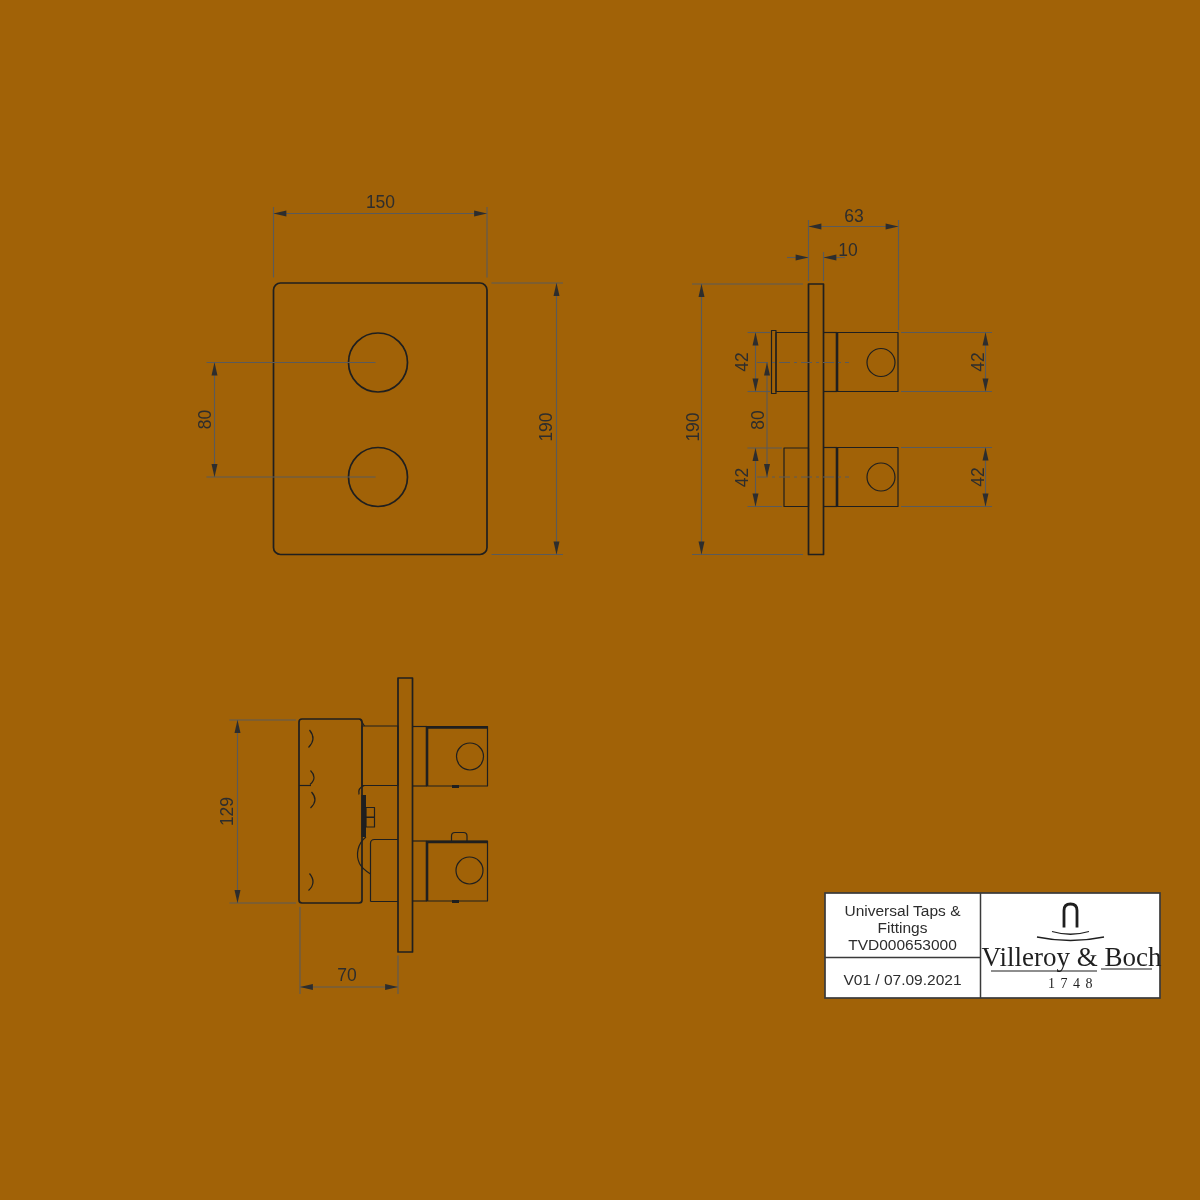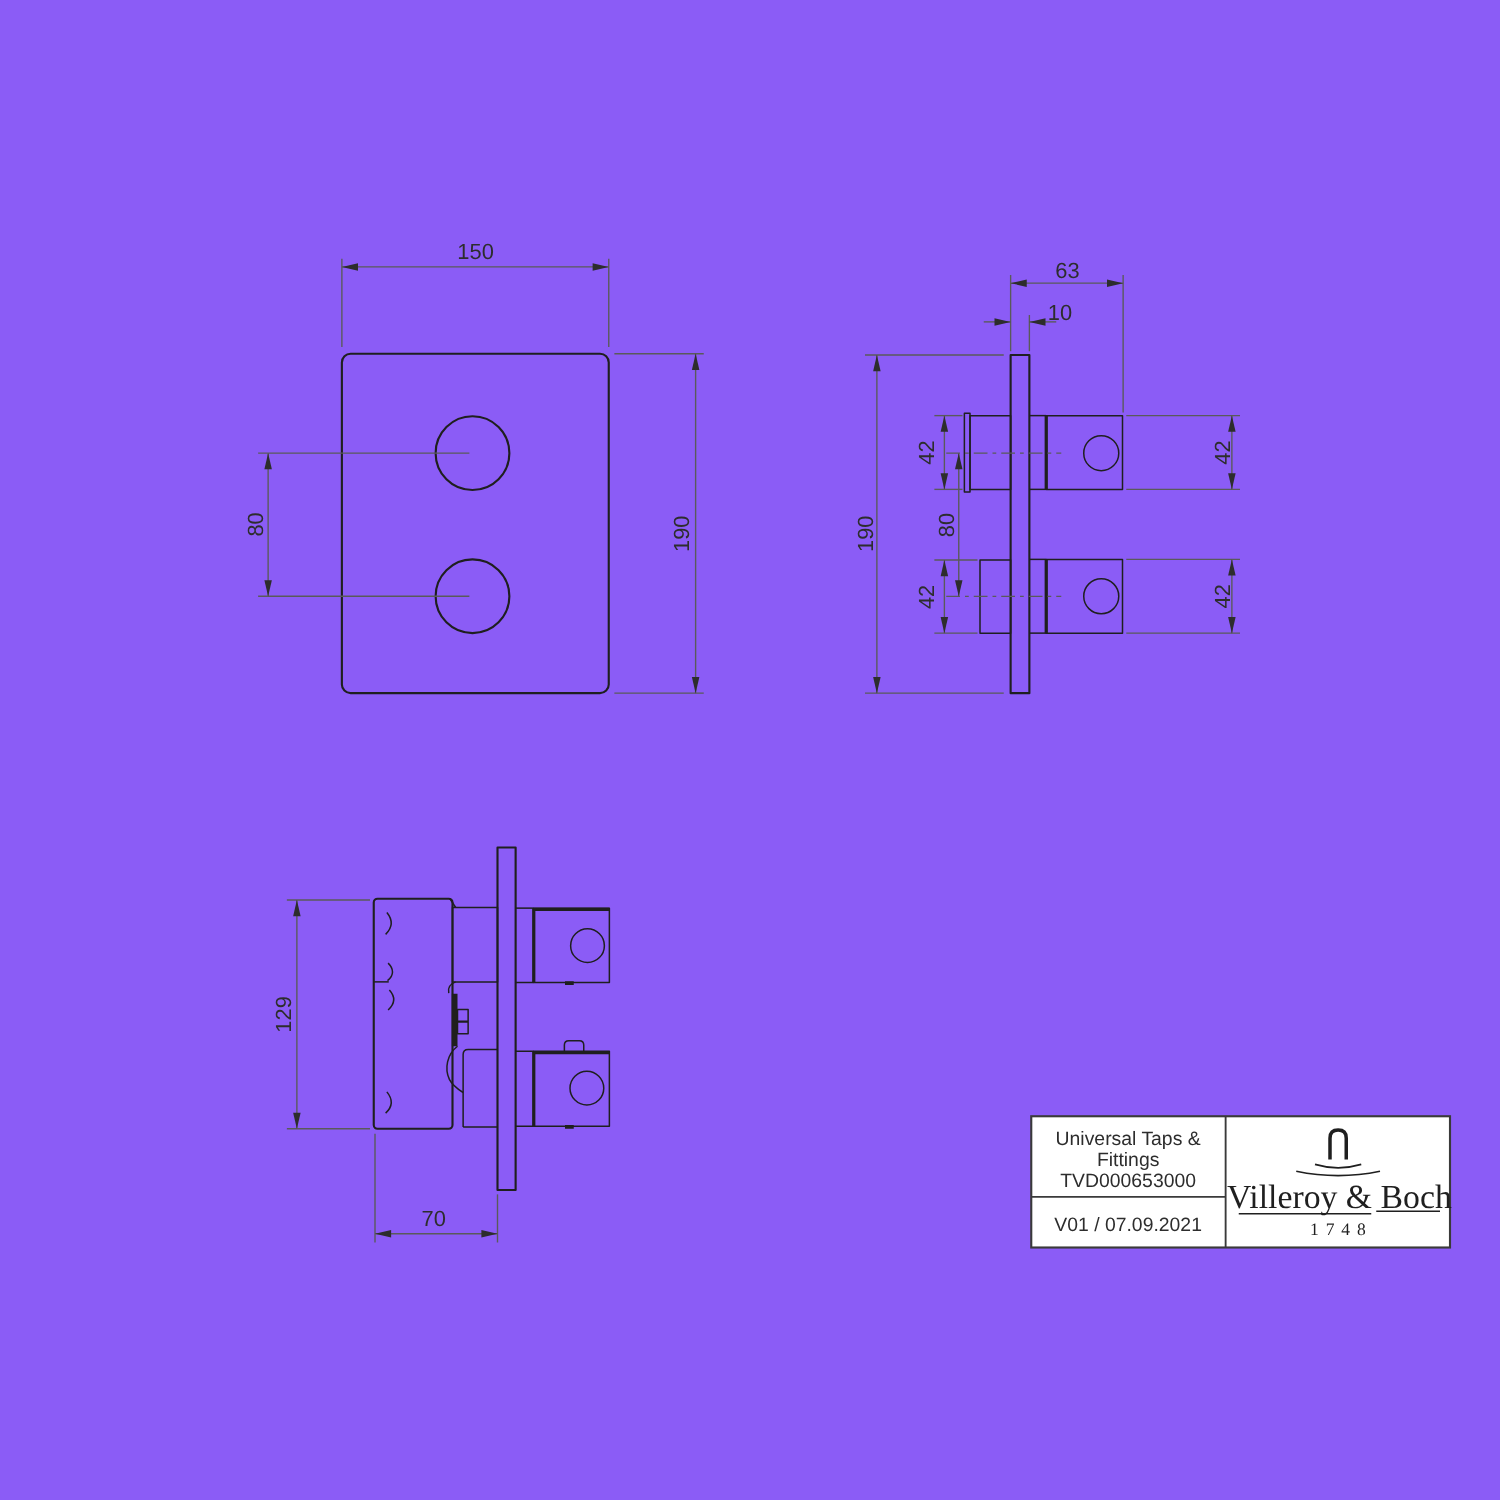--- a/index.html
+++ b/index.html
@@ -1,16 +1,16 @@
 <!DOCTYPE html>
 <html><head>
 <meta charset="utf-8">
 <style>
   html,body{margin:0;padding:0;background:#fff;}
-  .canvas{position:relative;width:1200px;height:1200px;background:#8b5cf6;overflow:hidden;}
+  .canvas{position:relative;width:1200px;height:1200px;background:#a16207;overflow:hidden;}
   svg{display:block;}
   .ln   {stroke:#1f1f1f;stroke-width:1.7;fill:none;stroke-linejoin:round;}
   .lnt  {stroke:#1f1f1f;stroke-width:1.2;fill:none;stroke-linejoin:round;}
   .thick{stroke:#1f1f1f;stroke-width:2.6;fill:none;}
   .dim  {stroke:#5a5a5a;stroke-width:1.1;fill:none;}
   .cl   {stroke:#5a5a5a;stroke-width:1;stroke-dasharray:11 4 3 4;fill:none;}
   .dark {fill:#1f1f1f;stroke:none;}
   .dtxt {font-family:"Liberation Sans",sans-serif;font-size:17.5px;fill:#2d2d2d;}
   .mid  {text-anchor:middle;}
   .ttxt {font-family:"Liberation Sans",sans-serif;font-size:15.5px;fill:#2d2d2d;text-anchor:middle;}

